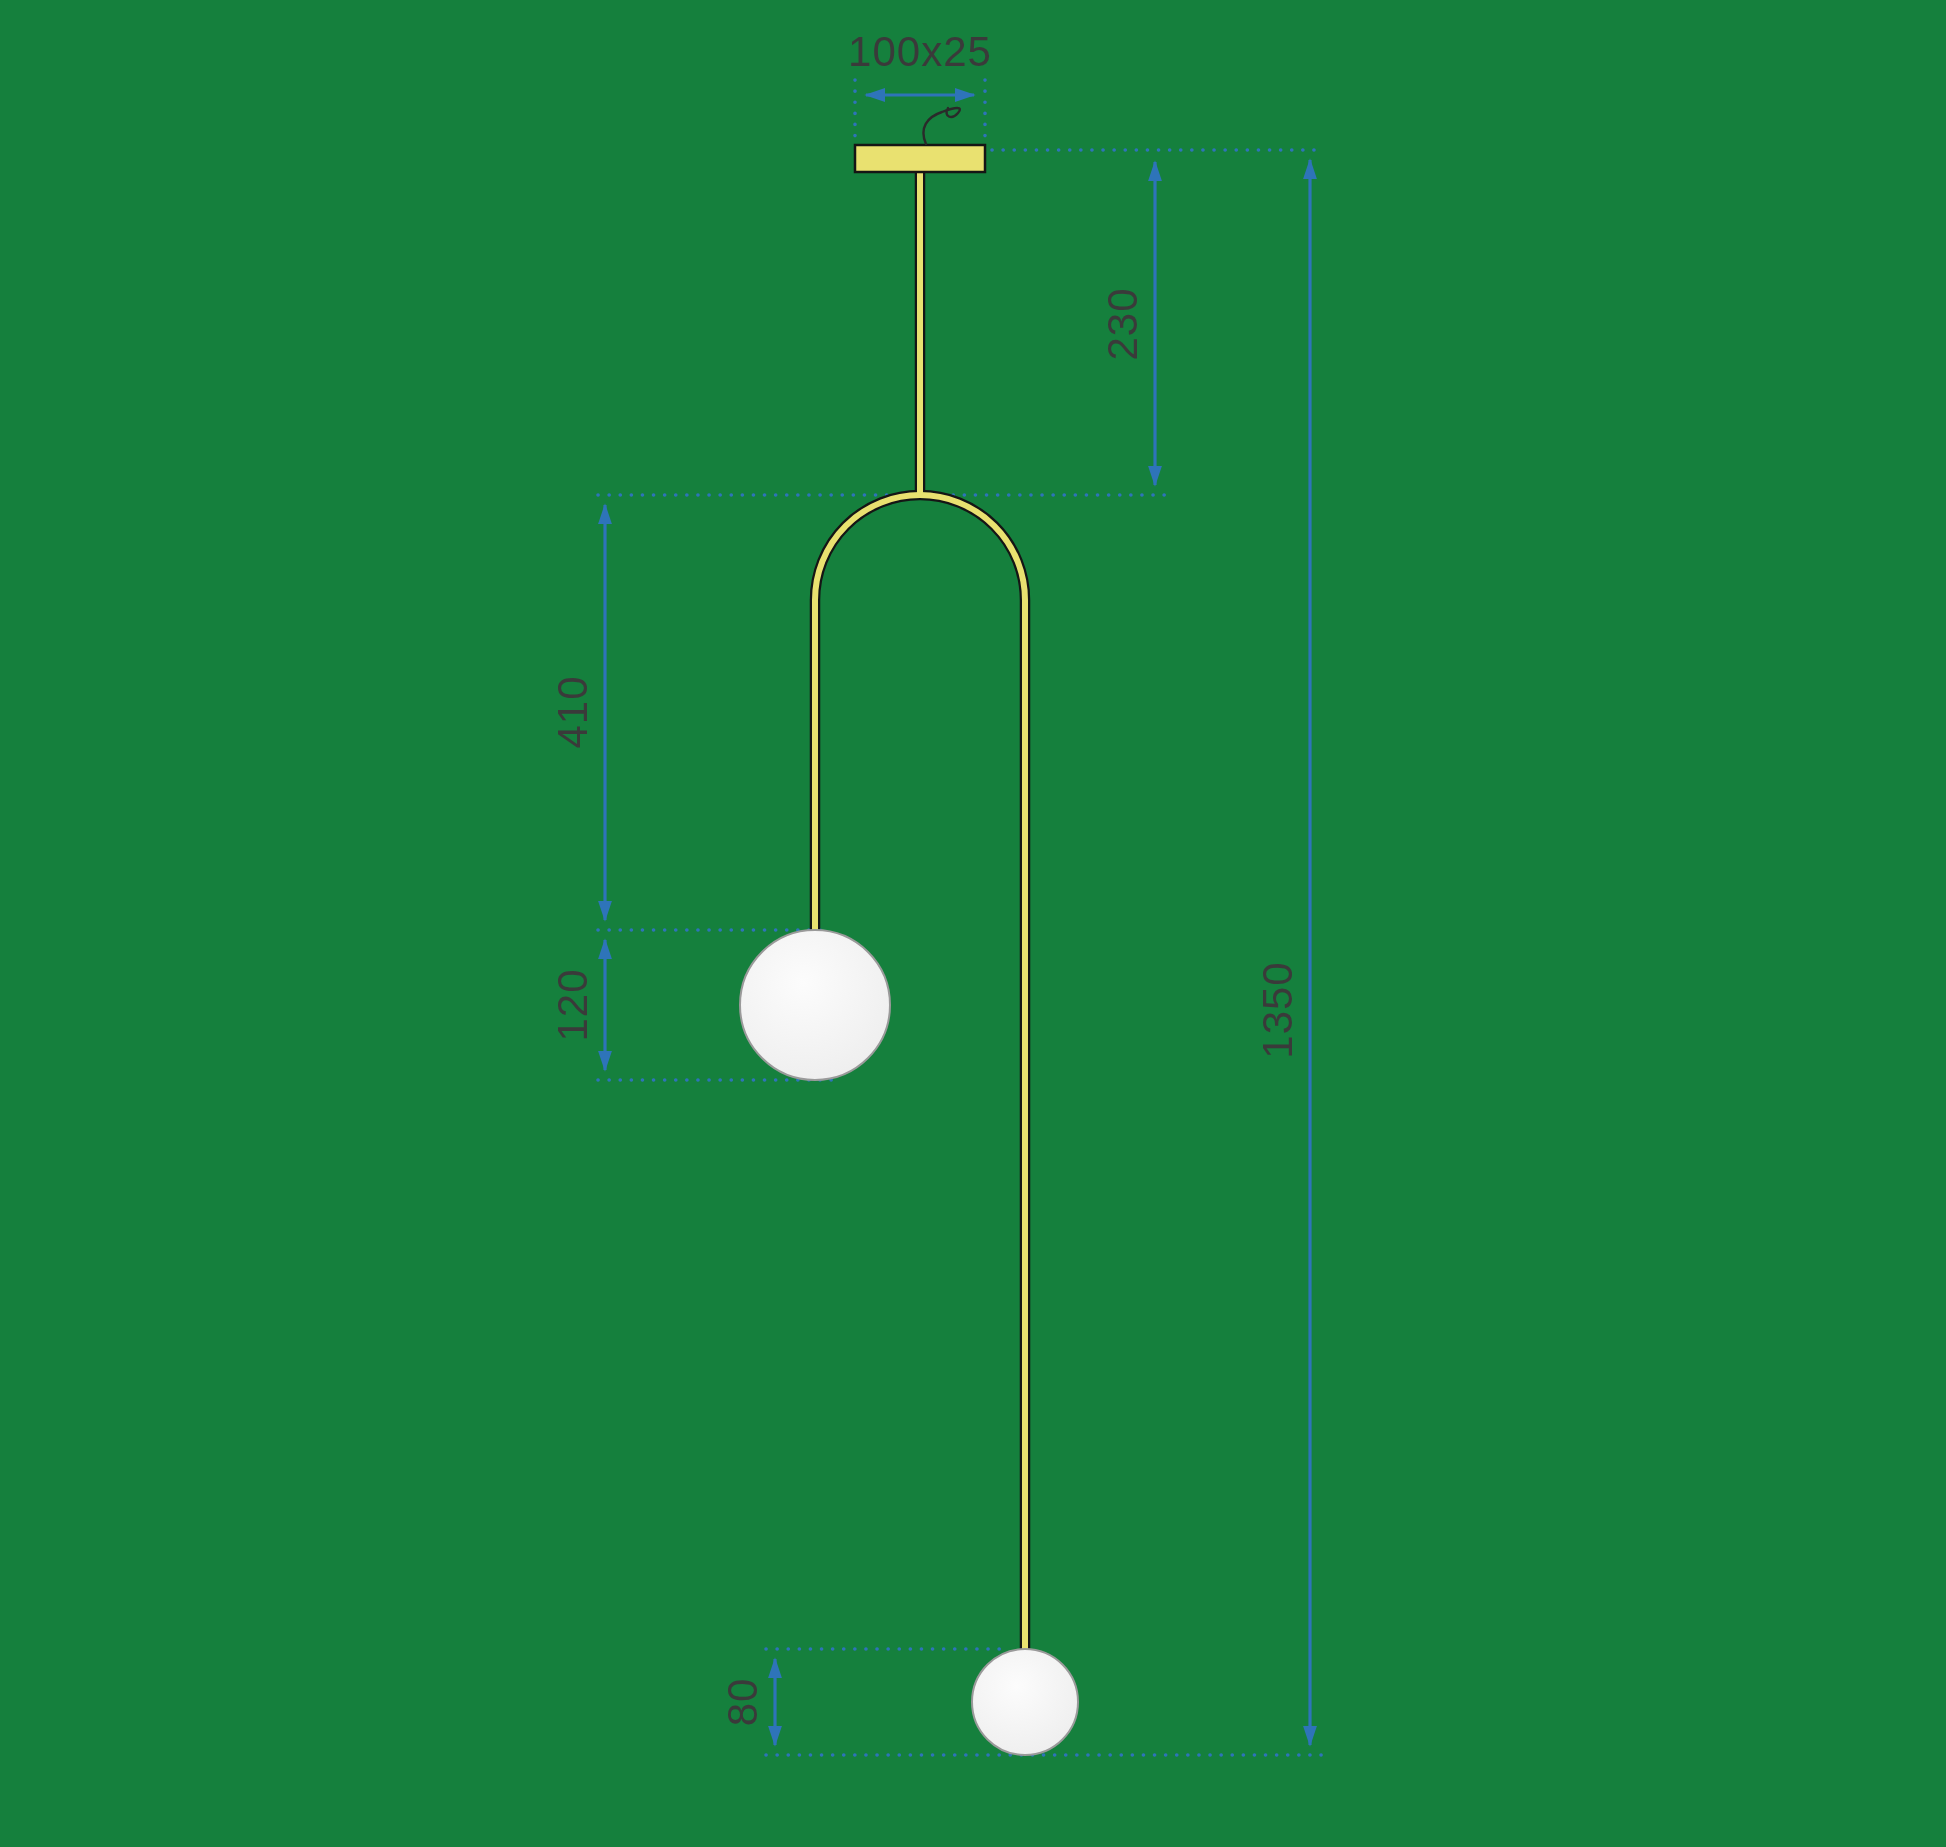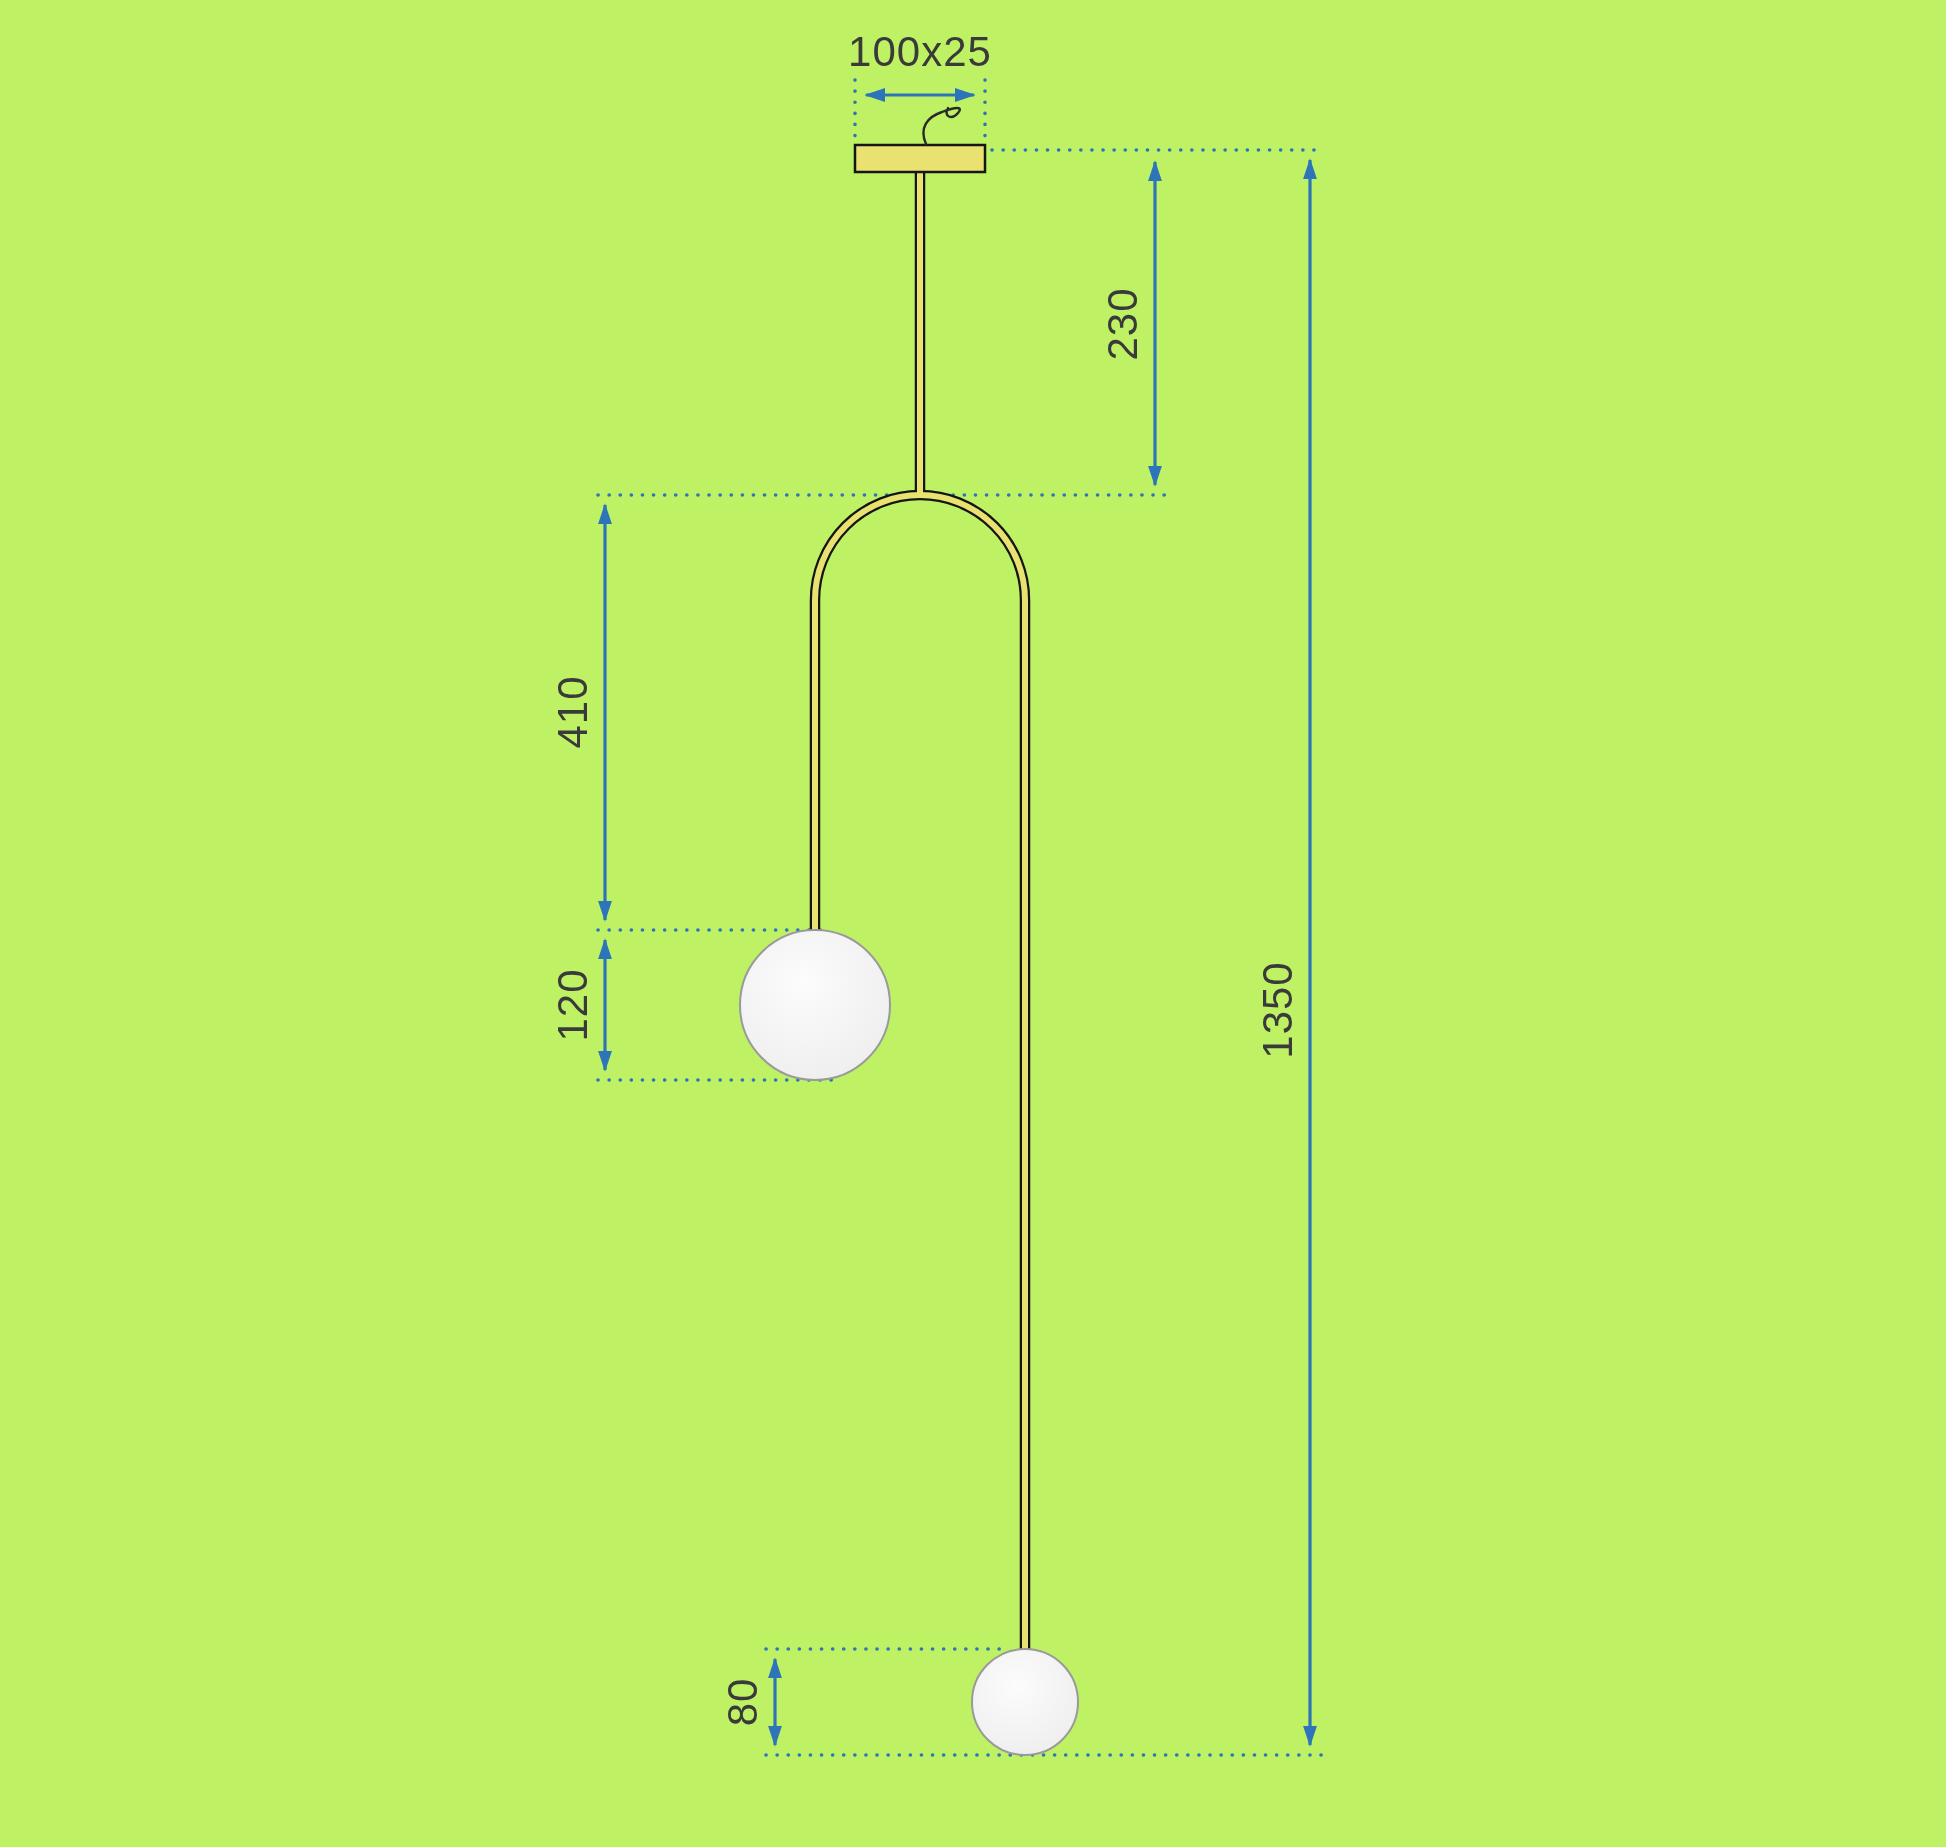--- a/index.html
+++ b/index.html
@@ -3,21 +3,21 @@
 <meta charset="utf-8">
 <style>
   :root{
     --blue:#2e74b9;
     --label:#3a3a3a;
     --gold:#e9e170;
     --outline:#151515;
     --ball-stroke:#9a9a9a;
   }
   html,body{margin:0;padding:0;background:#ffffff;}
-  .page{width:1946px;height:1847px;background:#bef264;position:relative;overflow:hidden;}
+  .page{width:1946px;height:1847px;background:#15803d;position:relative;overflow:hidden;}
   svg{display:block;}
   .dot line{stroke:var(--blue);stroke-width:3.6;stroke-linecap:round;stroke-dasharray:0.1 11;fill:none;}
   .dim line{stroke:var(--blue);stroke-width:3.2;fill:none;}
   .tube-outline{stroke:var(--outline);stroke-width:10.5;fill:none;}
   .tube-fill{stroke:var(--gold);stroke-width:6;fill:none;}
   .canopy{fill:var(--gold);stroke:var(--outline);stroke-width:2.5;}
   .wire{stroke:#2a2a2a;stroke-width:2.4;fill:none;stroke-linecap:round;}
   .ball{fill:url(#ballGrad);stroke:var(--ball-stroke);stroke-width:2;}
   .lbl text{
     font-family:"Liberation Sans","DejaVu Sans",sans-serif;

